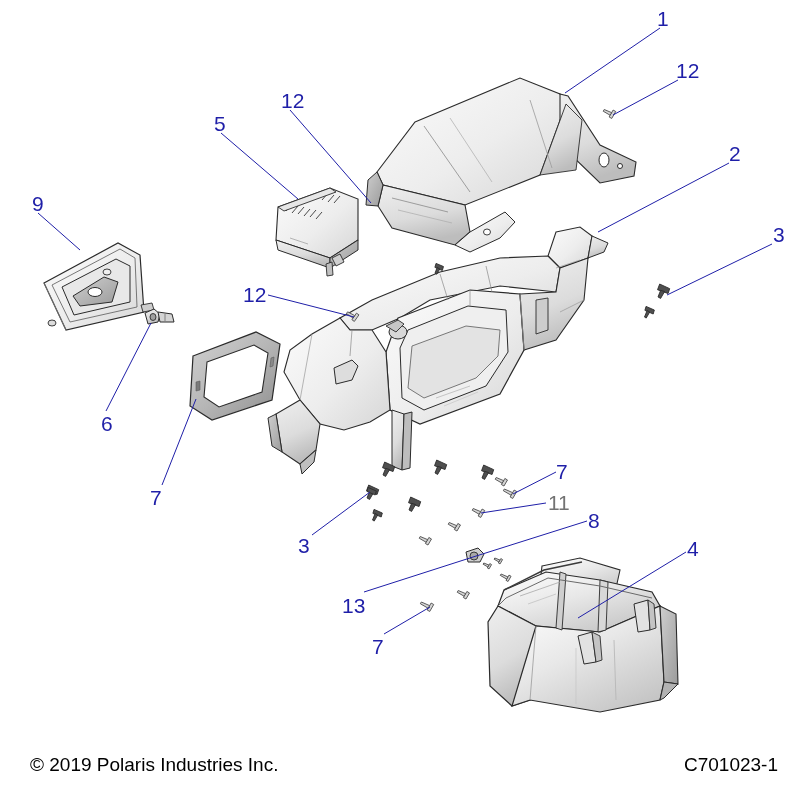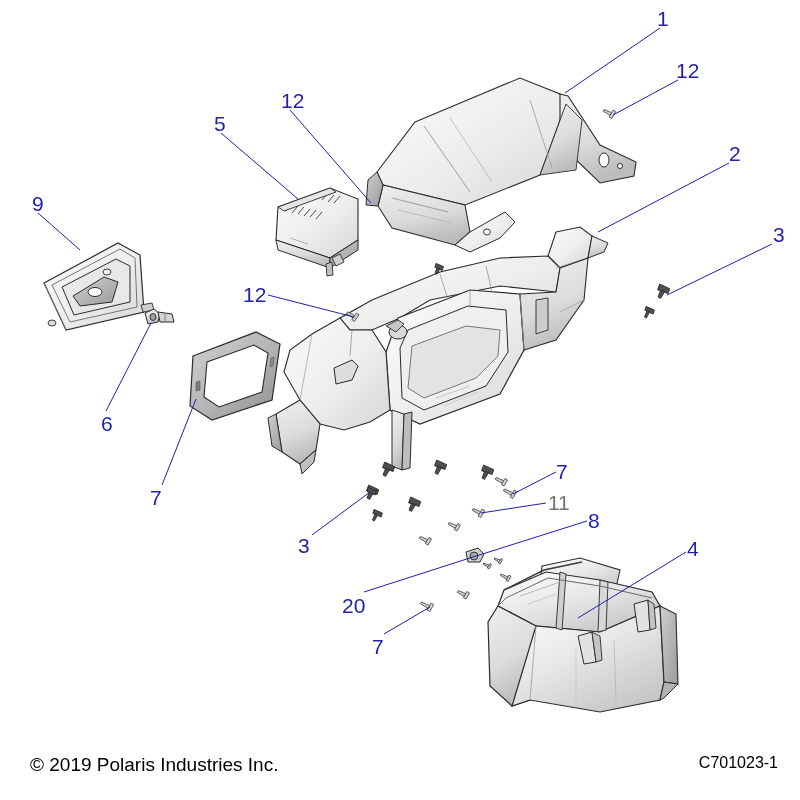--- a/index.html
+++ b/index.html
@@ -41,21 +41,21 @@
     top: 14px;
     font-size: 19px;
     color: #000000;
     font-family: "Liberation Sans", sans-serif;
     white-space: nowrap;
   }
   .footer-partcode {
     position: absolute;
     right: 22px;
     top: 14px;
-    font-size: 16px;
+    font-size: 19px;
     color: #000000;
     font-family: "Liberation Sans", sans-serif;
     white-space: nowrap;
   }
   
   .callout {
     position: absolute;
     color: #1f1fa8;
     font-family: "Liberation Sans", sans-serif;
     font-size: 21px;
@@ -372,21 +372,21 @@
       <div class="callout" style="left: 281px; top: 90px; color: rgb(31, 31, 168);">12</div>
       <div class="callout" style="left: 214px; top: 113px; color: rgb(31, 31, 168);">5</div>
       <div class="callout" style="left: 32px; top: 193px; color: rgb(31, 31, 168);">9</div>
       <div class="callout" style="left: 243px; top: 284px; color: rgb(31, 31, 168);">12</div>
       <div class="callout" style="left: 101px; top: 413px; color: rgb(31, 31, 168);">6</div>
       <div class="callout" style="left: 150px; top: 487px; color: rgb(31, 31, 168);">7</div>
       <div class="callout" style="left: 298px; top: 535px; color: rgb(31, 31, 168);">3</div>
       <div class="callout" style="left: 556px; top: 461px; color: rgb(31, 31, 168);">7</div>
       <div class="callout" style="left: 548px; top: 492px; color: #737373;">11</div>
       <div class="callout" style="left: 588px; top: 510px; color: rgb(31, 31, 168);">8</div>
-      <div class="callout" style="left: 342px; top: 595px; color: rgb(31, 31, 168);">20</div>
+      <div class="callout" style="left: 342px; top: 595px; color: rgb(31, 31, 168);">13</div>
       <div class="callout" style="left: 372px; top: 636px; color: rgb(31, 31, 168);">7</div>
       <div class="callout" style="left: 687px; top: 538px; color: rgb(31, 31, 168);">4</div>
     </div>
 
   <div class="footer">
     <div class="footer-copyright">© 2019 Polaris Industries Inc.</div>
     <div class="footer-partcode">C701023-1</div>
   </div>
 
 </div>

